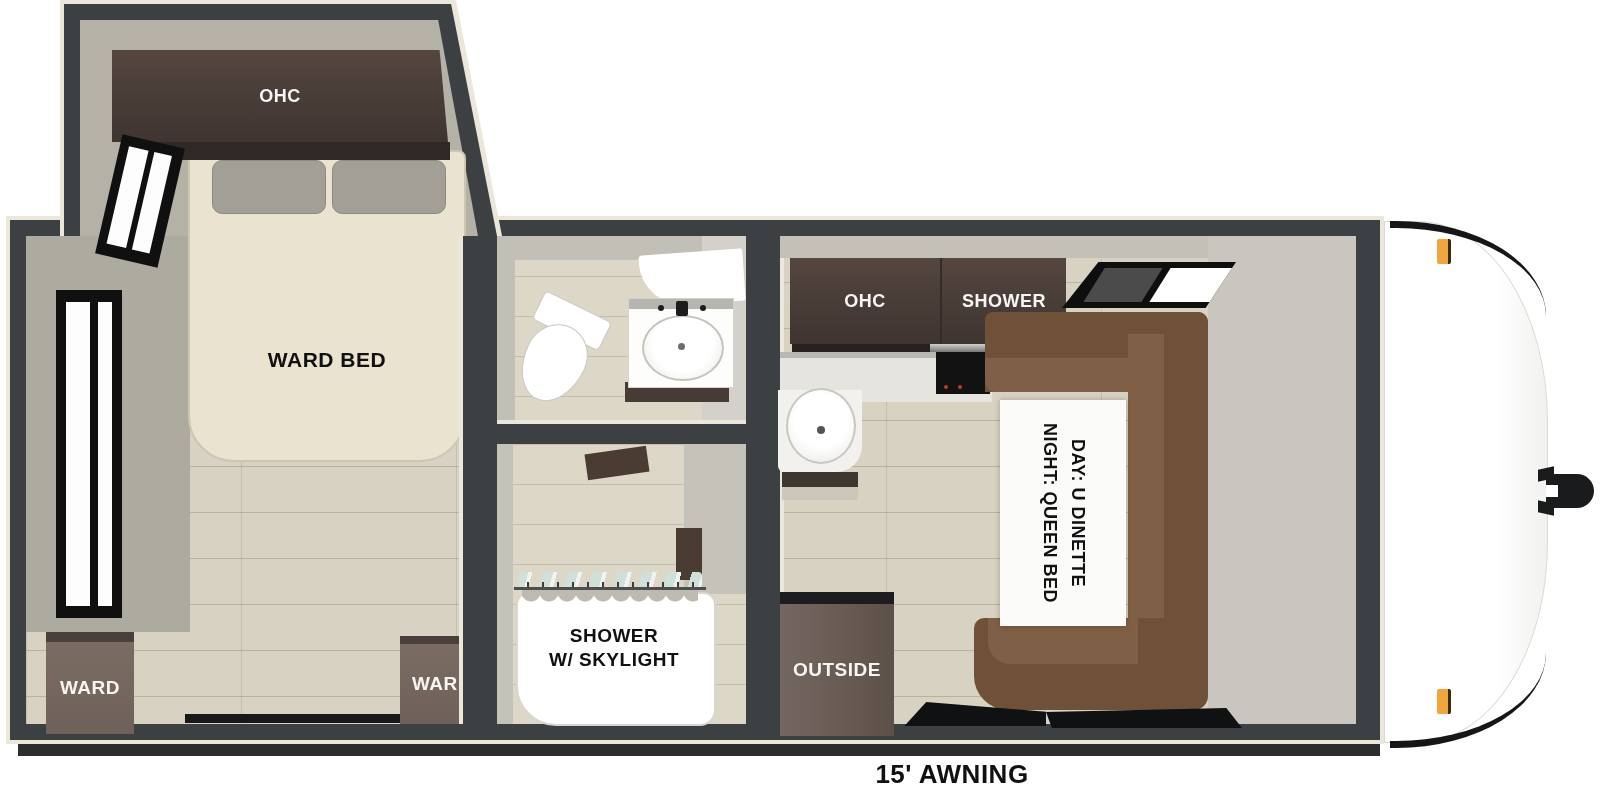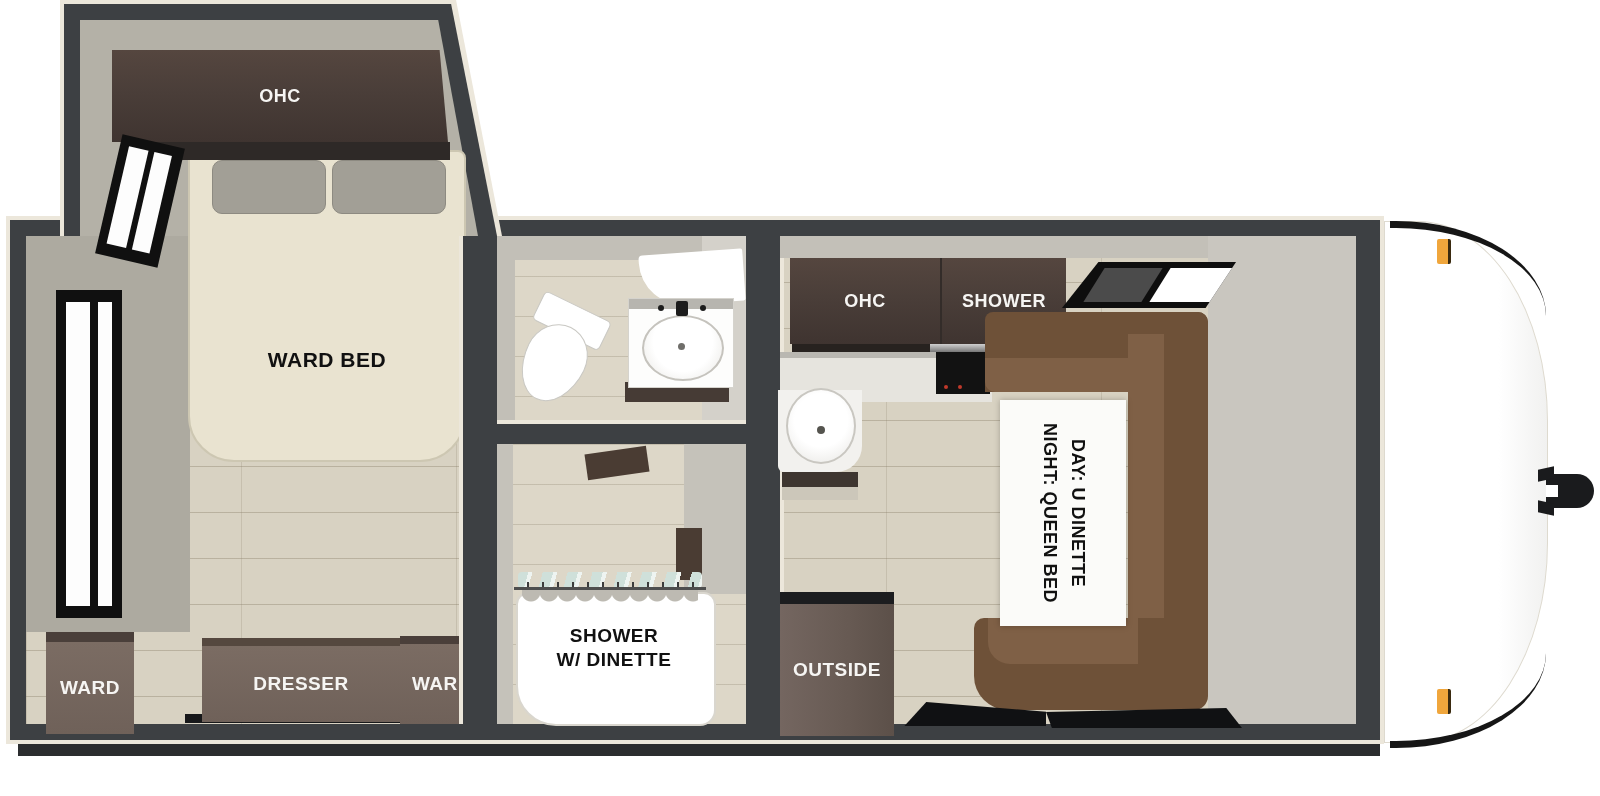--- a/index.html
+++ b/index.html
@@ -73,23 +73,20 @@
 
   <div class="abs" style="left:56px;top:290px;width:66px;height:328px;background:#101010;">
     <div class="abs" style="left:10px;top:12px;width:24px;height:304px;background:#fdfdfd;"></div>
     <div class="abs" style="left:42px;top:12px;width:14px;height:304px;background:#fdfdfd;"></div>
   </div>
 
   <div class="abs furn flexc" style="left:46px;top:632px;width:88px;height:92px;border-top:10px solid #4a3f3a;">
     <span class="lblw" style="font-size:19px;">WARD</span>
   </div>
   <div class="abs" style="left:185px;top:714px;width:215px;height:9px;background:#17181a;"></div>
-  <div class="abs furn flexc" style="left:202px;top:638px;width:198px;height:76px;border-top:8px solid #55483f;">
-    <span class="lblw" style="font-size:19px;">DRESSER</span>
-  </div>
   <div class="abs furn flexc" style="left:400px;top:636px;width:84px;height:80px;border-top:8px solid #4a3f3a;">
     <span class="lblw" style="font-size:19px;">WARD</span>
   </div>
 
   <div class="abs trim" style="left:459px;top:236px;width:42px;height:488px;"></div>
   <div class="abs wall" style="left:463px;top:236px;width:34px;height:488px;"></div>
   <div class="abs trim" style="left:742px;top:236px;width:42px;height:488px;"></div>
   <div class="abs wall" style="left:746px;top:236px;width:34px;height:488px;"></div>
 
   <div class="abs woodlight" style="left:497px;top:236px;width:249px;height:188px;"></div>
@@ -131,21 +128,21 @@
   <div class="abs" style="left:518px;top:572px;width:184px;height:16px;border-radius:4px;
               background:repeating-linear-gradient(105deg,#cfe0da 0 10px,#eef4f1 10px 14px,rgba(0,0,0,0) 14px 24px);"></div>
   <div class="abs" style="left:514px;top:582px;width:192px;height:10px;
               background:repeating-linear-gradient(90deg,rgba(0,0,0,0) 0 13px,#3c3c3c 13px 15px);"></div>
   <div class="abs" style="left:514px;top:587px;width:192px;height:3px;background:#4e4e4e;"></div>
   <div class="abs" style="left:522px;top:590px;width:176px;height:15px;
               background:radial-gradient(circle at 9px 2px,#bdbab2 9px,rgba(0,0,0,0) 10px);
               background-size:18px 15px;background-repeat:repeat-x;"></div>
   <div class="abs" style="left:516px;top:624px;width:196px;text-align:center;line-height:1.25;">
     <div class="lbl" style="font-size:19px;">SHOWER</div>
-    <div class="lbl" style="font-size:19px;">W/ DINETTE</div>
+    <div class="lbl" style="font-size:19px;">W/ SKYLIGHT</div>
   </div>
 
   <div class="abs" style="left:780px;top:236px;width:428px;height:22px;background:#c3c0b8;"></div>
   <div class="abs gray" style="left:1208px;top:236px;width:148px;height:488px;"></div>
 
   <div class="abs" style="left:790px;top:258px;width:276px;height:86px;display:flex;">
     <div class="cab flexc" style="width:150px;height:100%;">
       <span class="lblw" style="font-size:18px;">OHC</span>
     </div>
     <div class="cab flexc" style="flex:1;height:100%;border-left:2px solid #332c29;">
@@ -195,14 +192,15 @@
     </div>
   </div>
 
   <div class="abs" style="left:900px;top:700px;width:146px;height:26px;background:#101113;
               clip-path:polygon(3% 100%,18% 8%,100% 45%,100% 100%);"></div>
   <div class="abs" style="left:1046px;top:708px;width:196px;height:20px;background:#101113;
               clip-path:polygon(0 20%,92% 0,100% 100%,3% 100%);"></div>
 
   <div class="abs" style="left:18px;top:744px;width:1362px;height:12px;background:#2b2d2f;"></div>
 
+  <div class="abs lbl" style="left:760px;top:759px;width:384px;text-align:center;font-size:26px;">15' AWNING</div>
 
 </div>
 
 </body></html>

